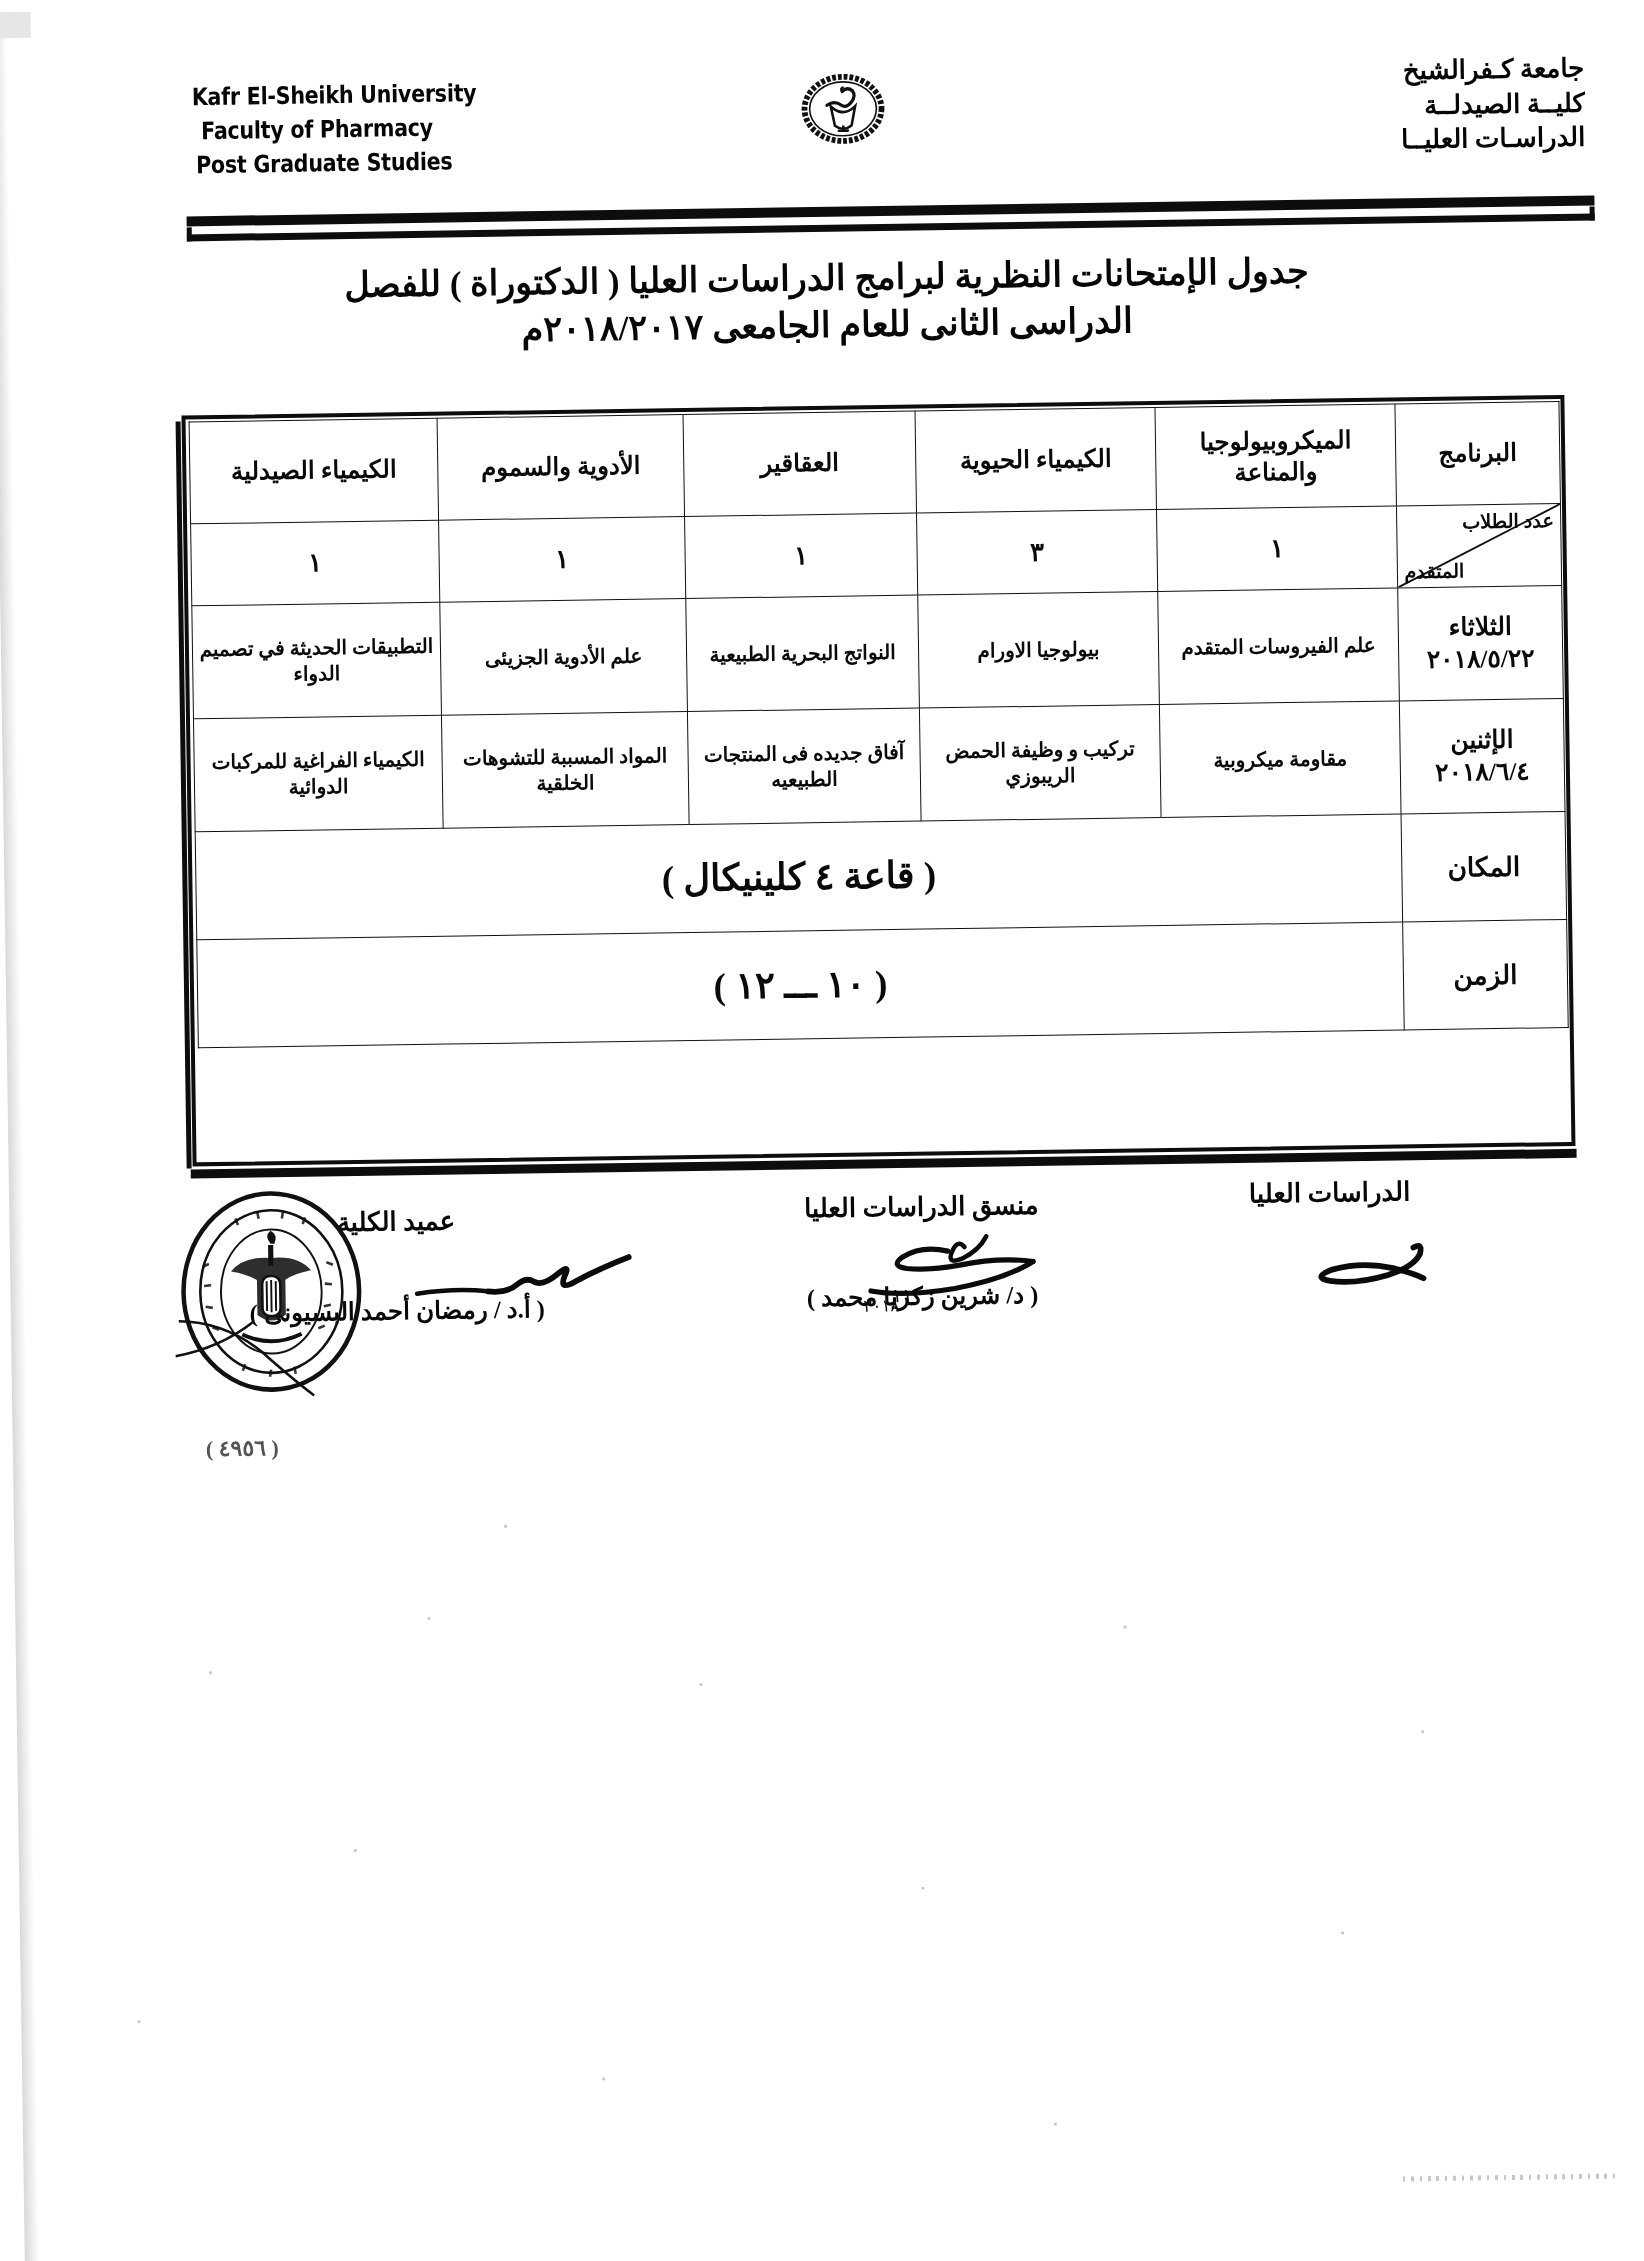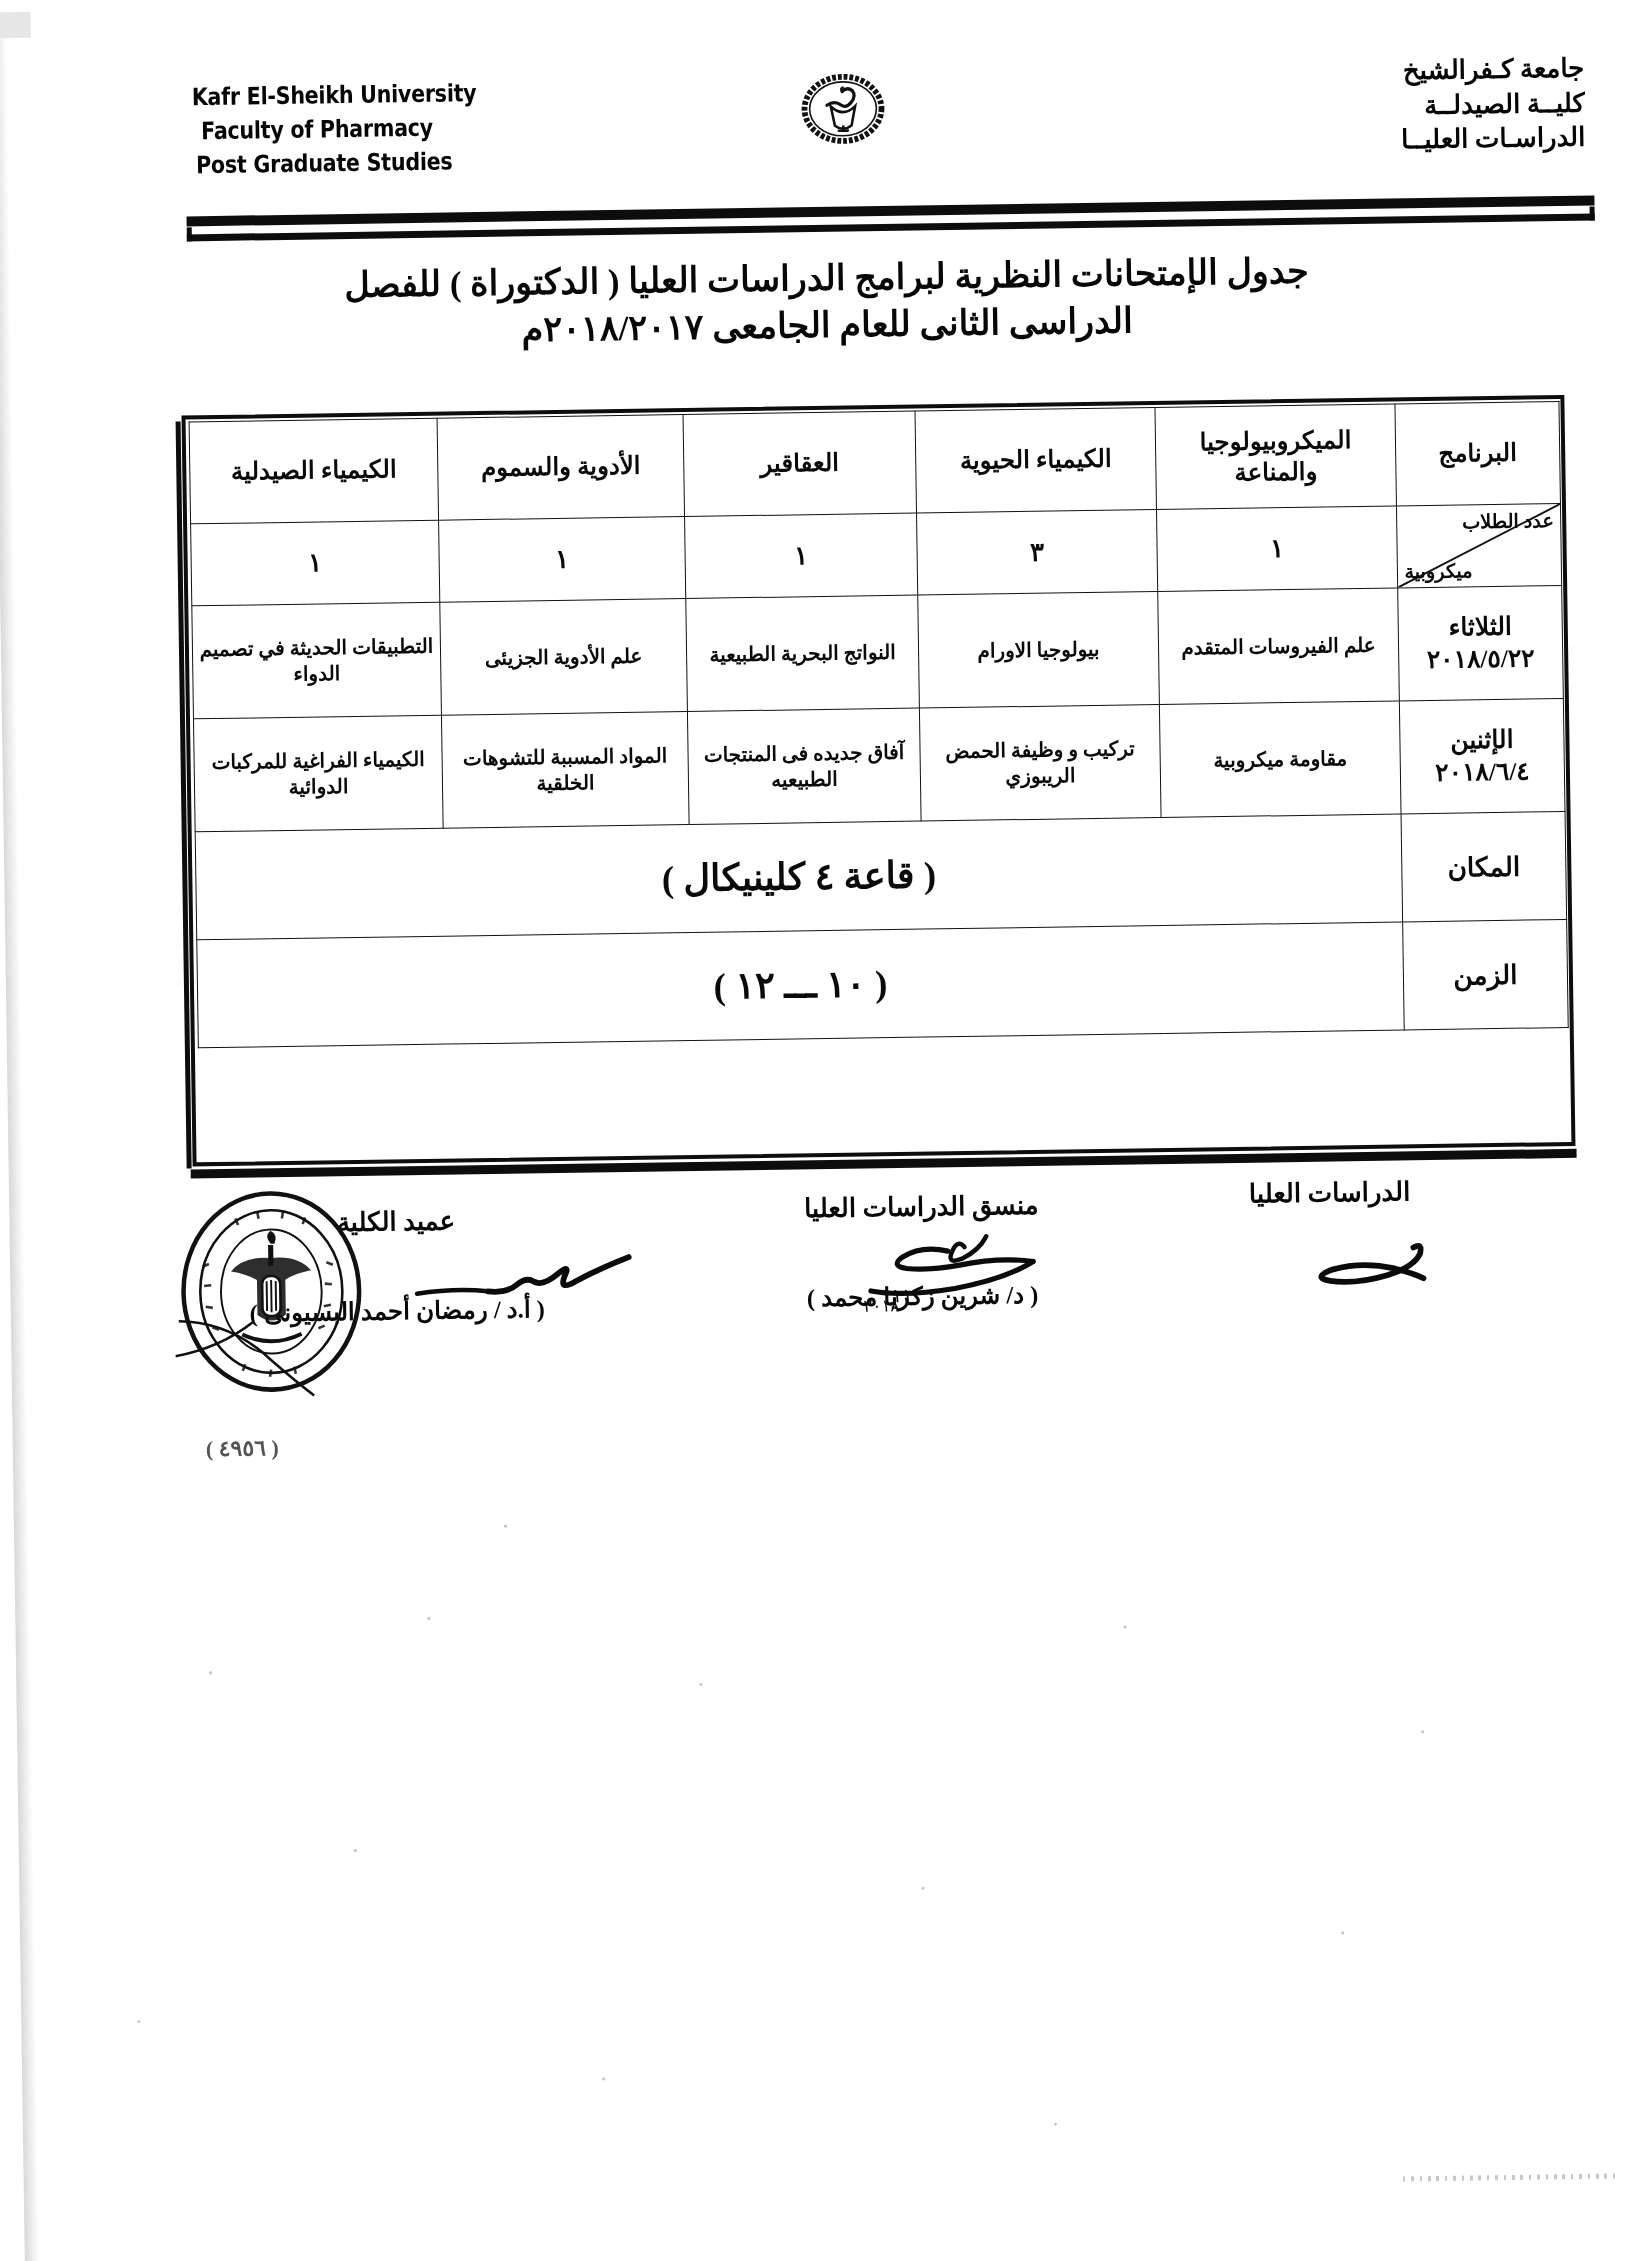--- a/index.html
+++ b/index.html
@@ -340,21 +340,21 @@
           <td>الأدوية والسموم</td>
           <td>الكيمياء الصيدلية</td>
         </tr>
 
         <tr class="r-count">
           <td class="split">
             <svg class="split-line" viewBox="0 0 255 128" preserveAspectRatio="none">
               <line x1="0" y1="128" x2="255" y2="0" stroke="#111" stroke-width="3"></line>
             </svg>
             <span class="split-top">عدد الطلاب</span>
-            <span class="split-bot">ميكروبية</span>
+            <span class="split-bot">المتقدم</span>
           </td>
           <td>١</td>
           <td>٣</td>
           <td>١</td>
           <td>١</td>
           <td>١</td>
         </tr>
 
         <tr class="r-data">
           <td class="date-cell">

